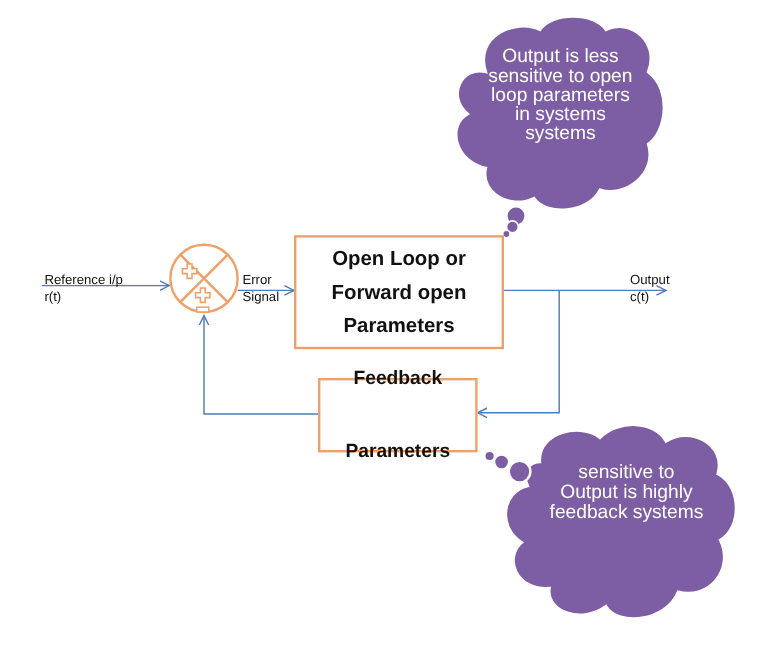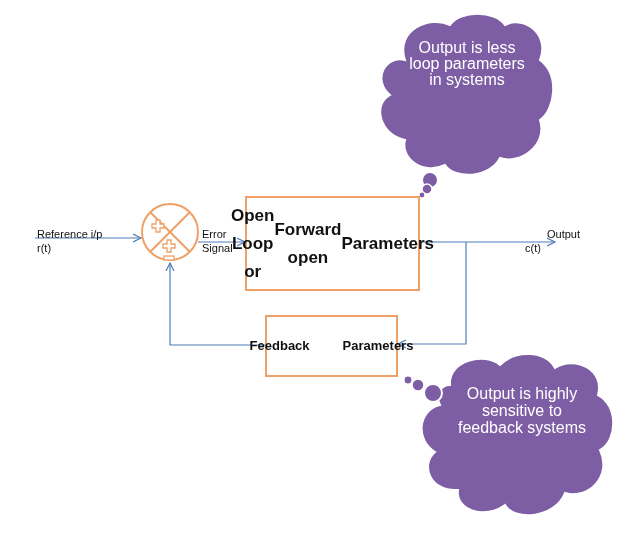--- a/index.html
+++ b/index.html
@@ -1,21 +1,21 @@
 <!DOCTYPE html>
 <html><head>
   <meta charset="utf-8">
   <style>
     html, body { margin: 0; padding: 0; background: #ffffff; }
     body { width: 635px; height: 545px; position: relative; overflow: hidden;
            font-family: "Liberation Sans", sans-serif; }
     svg { position: absolute; left: 0; top: 0; }
     .lbl { position: absolute; font-size: 11px; color: #111; line-height: 14px; }
     .box { position: absolute; border: 2px solid #f0a066; background: #fff;
-           display: flex; flex-direction: row; align-items: center; justify-content: center;
+           display: flex; flex-direction: column; align-items: center; justify-content: center;
            font-weight: bold; color: #111; text-align: center; box-sizing: border-box; }
     .box span { display: block; }
     .cloud-text { position: absolute; color: #ffffff; font-size: 16px; line-height: 16px;
                   text-align: center; }
     .cloud-text span { display: block; }
   </style>
 </head>
 <body>
 
 <svg width="635" height="545" viewBox="0 0 635 545">
@@ -73,31 +73,33 @@
 
 <div class="lbl" style="left:202px; top:227px;">Error</div>
 <div class="lbl" style="left:202px; top:241px;">Signal</div>
 
 <div class="box" style="left:245px; top:196px; width:175px; height:95px; font-size:17px; line-height:28px;">
   <span>Open Loop or</span>
   <span>Forward open</span>
   <span>Parameters</span>
 </div>
 
-<div class="box" style="left:265px; top:315px; width:133px; height:62px; font-size:13px; line-height:28px;gap:33px;">
+<div class="box" style="left:265px; top:315px; width:133px; height:62px; font-size:16px; line-height:28px;gap:33px;">
   <span>Feedback</span>
   <span>Parameters</span>
 </div>
 
-<div class="lbl" style="left:525px; top:227px;margin-left:22px;">Output</div>
+<div class="lbl" style="left:525px; top:227px;">Output</div>
 <div class="lbl" style="left:525px; top:241px;">c(t)</div>
 
 <div class="cloud-text" style="left:398px; top:40px; width:138px;">
   <span>Output is less</span>
+  <span>sensitive to open</span>
   <span>loop parameters</span>
   <span>in systems</span>
+  <span>systems</span>
 </div>
 
 <div class="cloud-text" style="left:452px; top:385px; width:140px; line-height:17px;">
+  <span>sensitive to</span>
   <span>Output is highly</span>
-  <span>sensitive to</span>
   <span>feedback systems</span>
 </div>
 
 </body></html>

